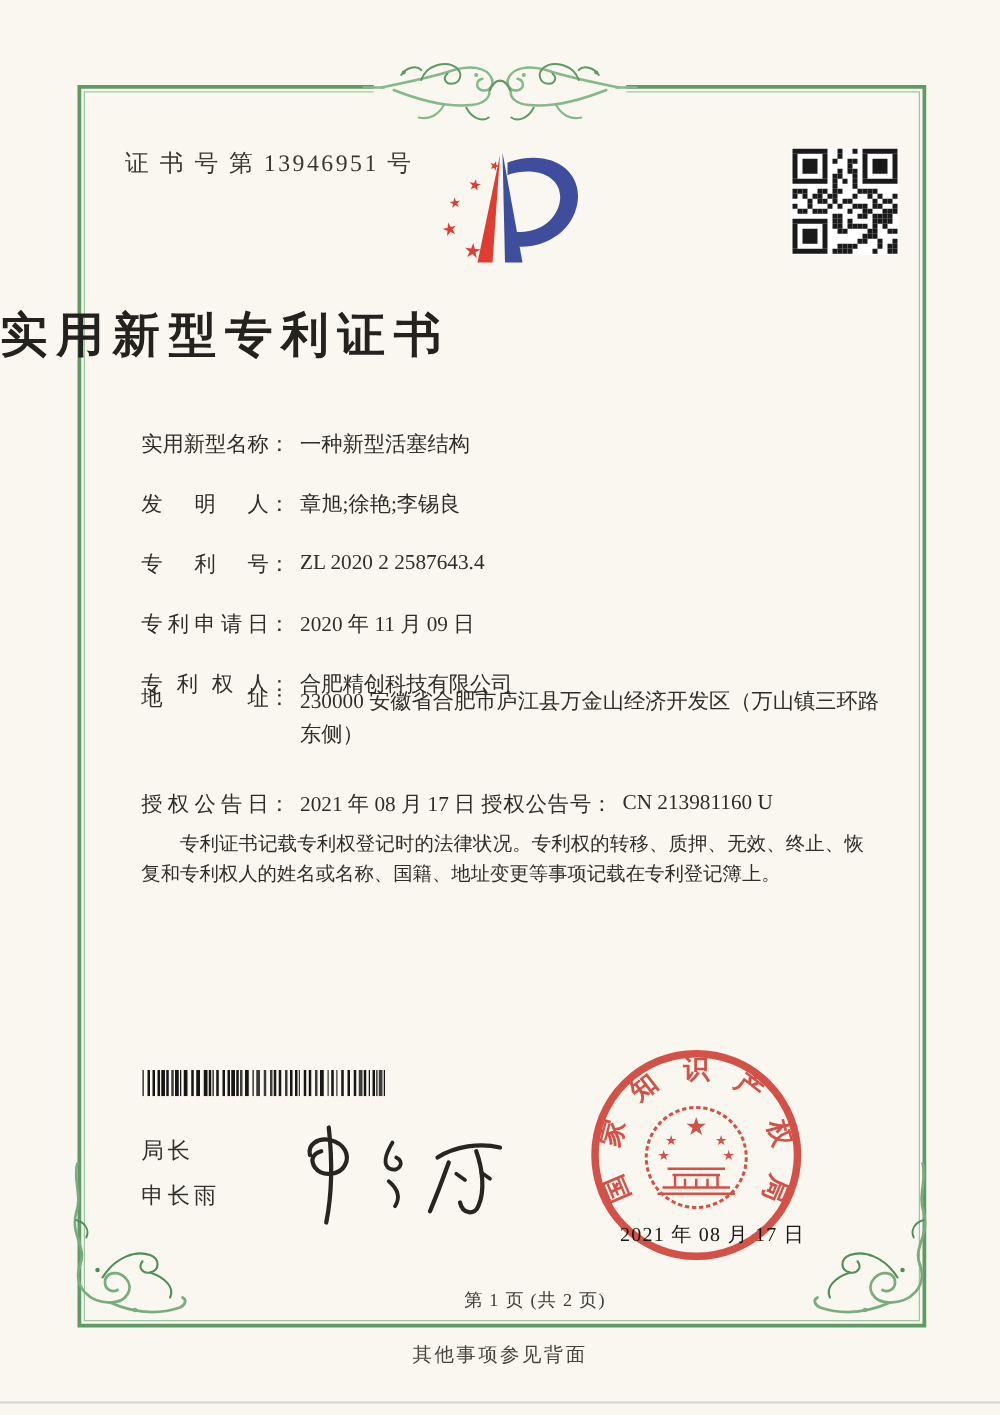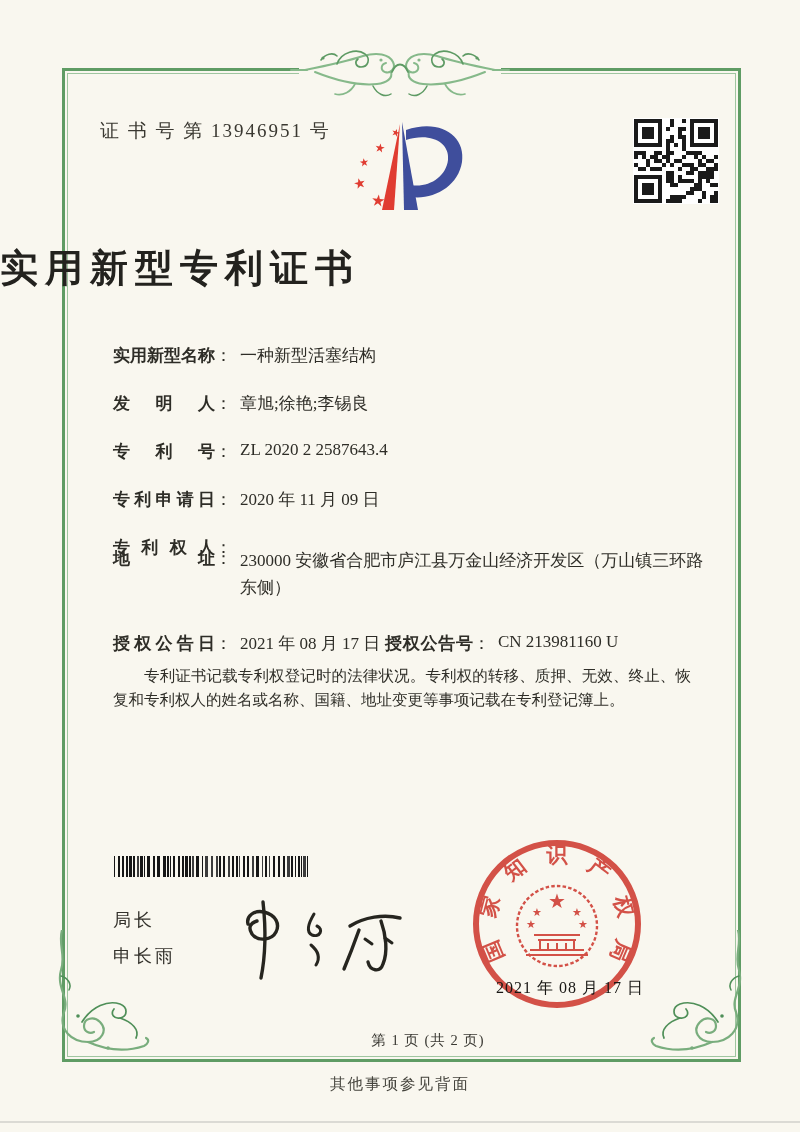--- a/index.html
+++ b/index.html
@@ -19,21 +19,21 @@
     position:absolute;inset:2px;border:1px solid #9fc6a0;
   }
   
   .cert-no{left:100px;top:118px;font-size:19px;letter-spacing:2px;color:#3a3831;}
   .title{
     left:0;top:243px;width:720px;text-align:left;
     font-size:38px;font-weight:700;letter-spacing:7px;color:#23221e;
   }
   
   .row{left:113px;font-size:17px;color:#2e2d27;display:flex;align-items:flex-start;}
-  .lbl{display:inline-block;width:102px;text-align:justify;text-align-last:justify;flex:none;font-weight:bold;}
+  .lbl{display:inline-block;width:102px;text-align:justify;text-align-last:justify;flex:none;}
   .colon{flex:none;}
   .val{margin-left:8px;white-space:pre-wrap;}
   .val.wrap{width:478px;line-height:27px;}
   
   .paras{left:113px;top:664px;width:578px;font-size:15.5px;line-height:23.5px;color:#2f2e28;}
   .paras p{margin:0;text-indent:2em;text-align:justify;}
   
   .director-title{left:113px;top:908px;font-size:18px;letter-spacing:3px;}
   .director-name{left:113px;top:944px;font-size:18px;letter-spacing:3px;}
   .seal-date{left:496px;top:978px;font-size:16px;letter-spacing:1px;color:#181714;z-index:5;}
@@ -264,20 +264,21 @@
   <span class="val">ZL 2020 2 2587643.4</span>
 </div>
 <div class="abs row" style="top:488px;">
   <span class="lbl">专利申请日</span>
     <span class="colon">：</span>
   <span class="val">2020 年 11 月 09 日</span>
 </div>
 <div class="abs row" style="top:536px;">
   <span class="lbl">专利权人</span>
     <span class="colon">：</span>
+  <span class="val">合肥精创科技有限公司</span>
 </div>
 <div class="abs row" style="top:547px;">
   <span class="lbl">地址</span>
     <span class="colon">：</span>
   <span class="val wrap">230000 安徽省合肥市庐江县万金山经济开发区（万山镇三环路东侧）</span>
 </div>
 <div class="abs row" style="top:632px;">
   <span class="lbl">授权公告日</span>
     <span class="colon">：</span>
   <span class="val">2021 年 08 月 17 日</span>

